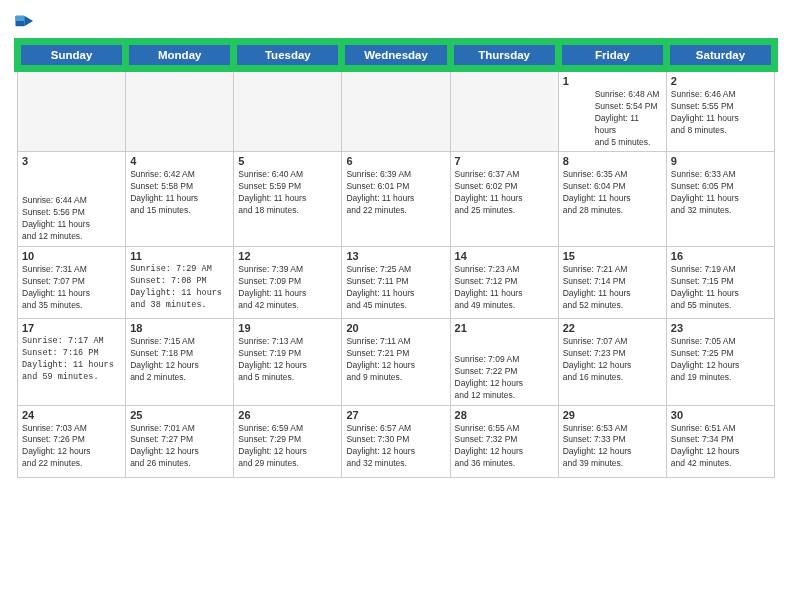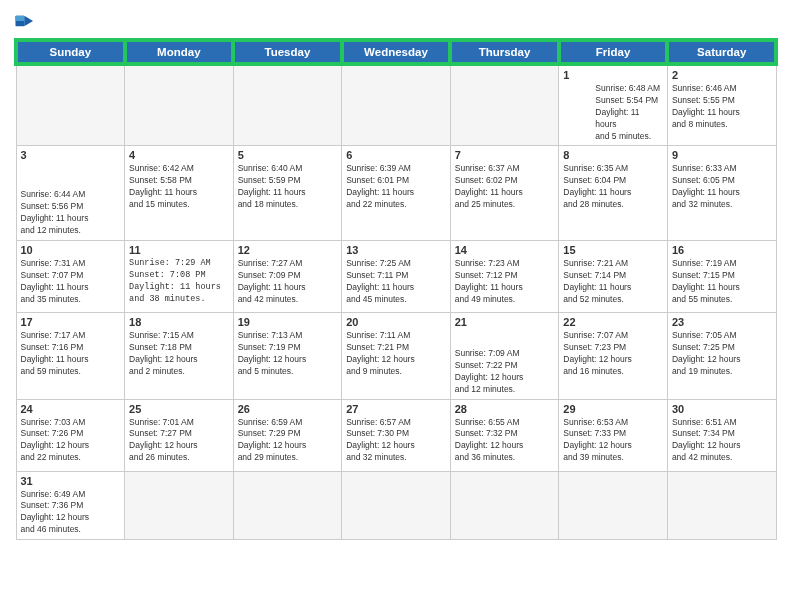--- a/index.html
+++ b/index.html
@@ -56,21 +56,21 @@
       border-collapse: collapse;
       border: 1px solid #ccc;
     }
     .calendar th {
       background: #2a6db5;
       color: #fff;
       text-align: center;
       font-size: 11.5px;
       font-weight: bold;
       padding: 4px 2px;
-      border: 4px solid #22c55e;
+      border: 7px solid #22c55e;
     }
     .calendar td {
       width: calc(100% / 7);
       vertical-align: top;
       border: 1px solid #ccc;
       padding: 3px 4px;
       font-size: 9px;
       color: #333;
       min-height: 72px;
       height: 72px;
@@ -211,21 +211,21 @@
           </td>
           <td>
             <span class="day-num">11</span>
             <div class="day-info" style="white-space: pre-line; font-family: Liberation Mono, monospace;">Sunrise: 7:29 AM
 Sunset: 7:08 PM
 Daylight: 11 hours
 and 38 minutes.</div>
           </td>
           <td>
             <span class="day-num">12</span>
-            <div class="day-info" style="white-space: pre-line;">Sunrise: 7:27 AM
+            <div class="day-info" style="white-space: pre-line;">Sunrise: 7:39 AM
 Sunset: 7:09 PM
 Daylight: 11 hours
 and 42 minutes.</div>
           </td>
           <td>
             <span class="day-num">13</span>
             <div class="day-info" style="white-space: pre-line;">Sunrise: 7:25 AM
 Sunset: 7:11 PM
 Daylight: 11 hours
 and 45 minutes.</div>
@@ -248,21 +248,21 @@
             <span class="day-num">16</span>
             <div class="day-info" style="white-space: pre-line;">Sunrise: 7:19 AM
 Sunset: 7:15 PM
 Daylight: 11 hours
 and 55 minutes.</div>
           </td>
         </tr>
         <tr>
           <td>
             <span class="day-num">17</span>
-            <div class="day-info" style="white-space: pre-line;">Sunrise: 7:17 AM
+            <div class="day-info" style="white-space: pre-line; font-family: Liberation Mono, monospace;">Sunrise: 7:17 AM
 Sunset: 7:16 PM
 Daylight: 11 hours
 and 59 minutes.</div>
           </td>
           <td>
             <span class="day-num">18</span>
             <div class="day-info" style="white-space: pre-line;">Sunrise: 7:15 AM
 Sunset: 7:18 PM
 Daylight: 12 hours
 and 2 minutes.</div>
@@ -347,30 +347,15 @@
 and 39 minutes.</div>
           </td>
           <td>
             <span class="day-num">30</span>
             <div class="day-info" style="white-space: pre-line;">Sunrise: 6:51 AM
 Sunset: 7:34 PM
 Daylight: 12 hours
 and 42 minutes.</div>
           </td>
         </tr>
-        <tr class="last-row">
-          <td>
-            <span class="day-num">31</span>
-            <div class="day-info" style="white-space: pre-line;">Sunrise: 6:49 AM
-Sunset: 7:36 PM
-Daylight: 12 hours
-and 46 minutes.</div>
-          </td>
-          <td class="empty-cell"></td>
-          <td class="empty-cell"></td>
-          <td class="empty-cell"></td>
-          <td class="empty-cell"></td>
-          <td class="empty-cell"></td>
-          <td class="empty-cell"></td>
-        </tr>
       </tbody>
   </table>
 </div>
 
 </body></html>

